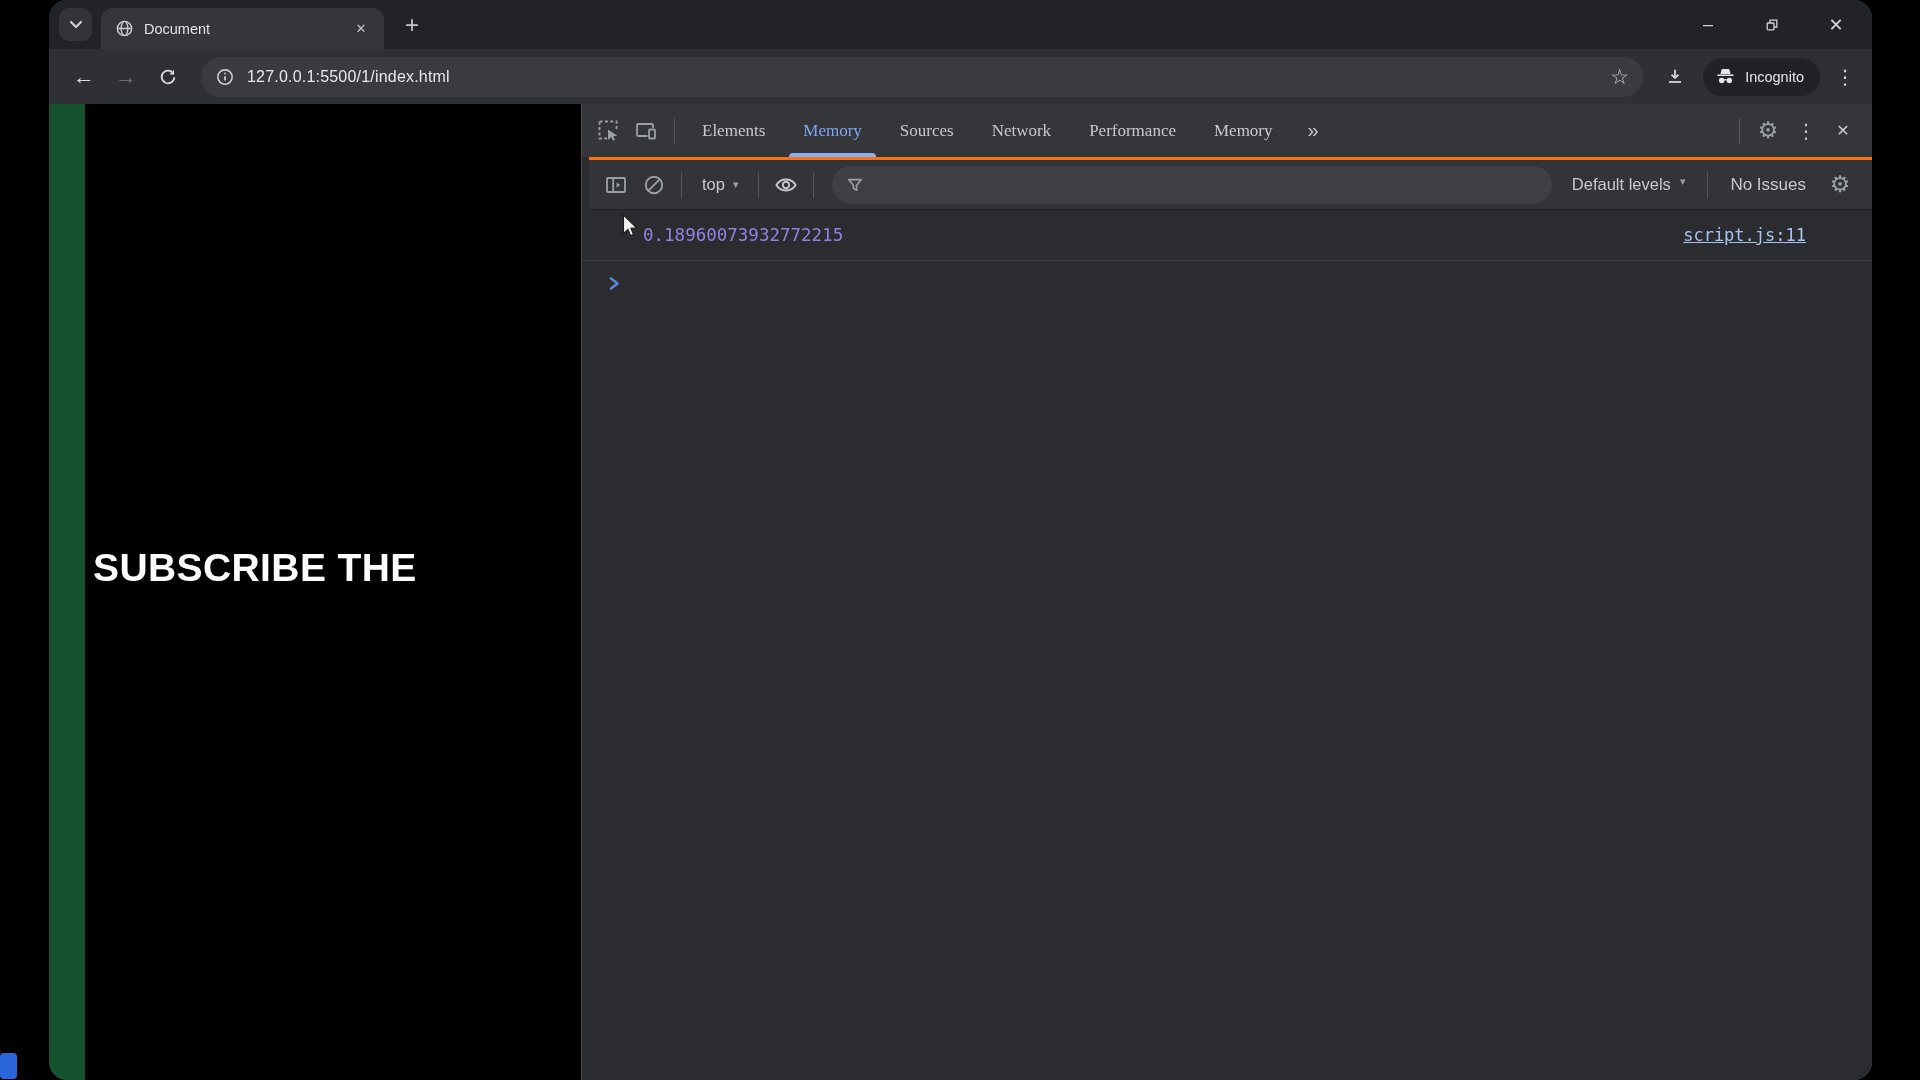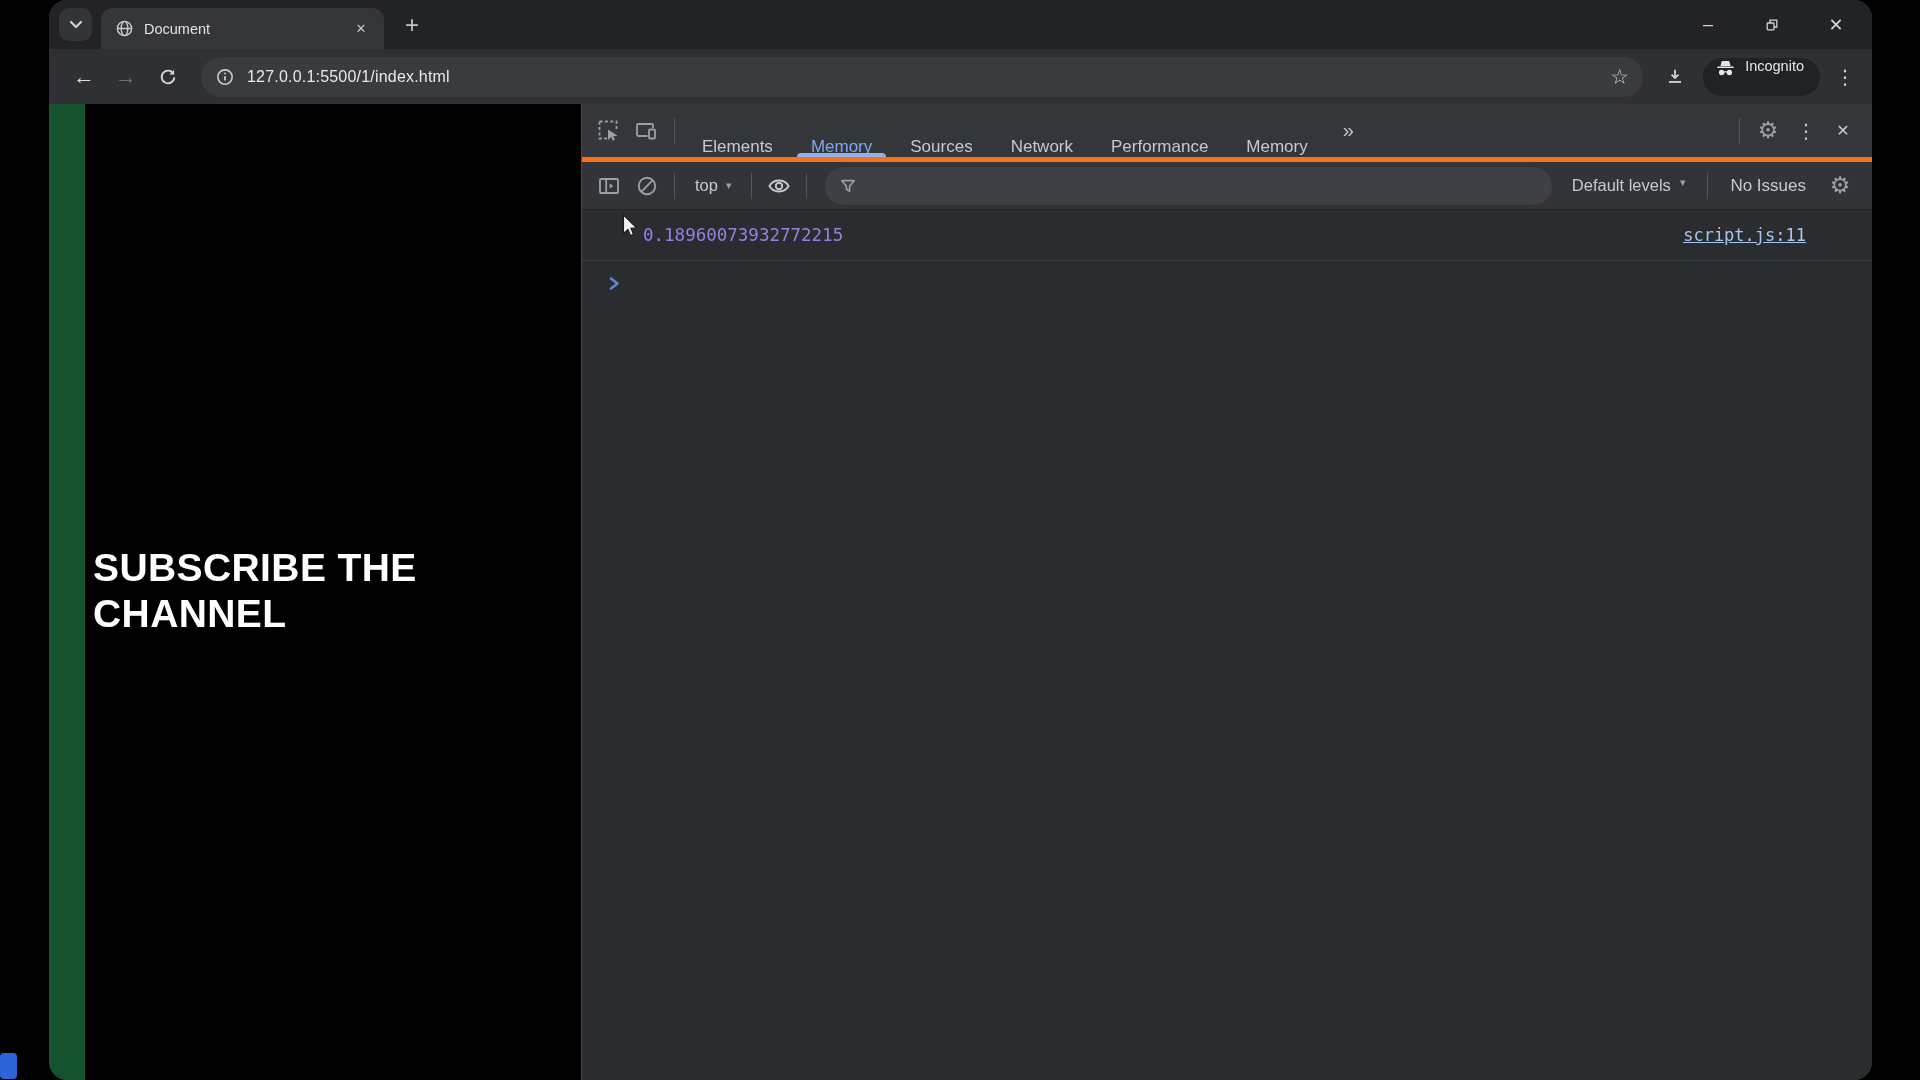--- a/index.html
+++ b/index.html
@@ -38,55 +38,55 @@
   .nav-btn { width:42px; height:42px; display:flex; align-items:center;
              justify-content:center; font-size:22px; color:#dadcde; border-radius:50%; }
   .nav-btn.disabled { color:#6b6e73; }
   .omnibox { flex:1; height:40px; margin:0 12px; background:#3a3b3f;
              border-radius:20px; display:flex; align-items:center; padding:0 14px; }
   .omnibox .url { flex:1; margin-left:12px; font-size:16px; color:#e6e8ea;
                   letter-spacing:.2px; white-space:nowrap; overflow:hidden; }
   .star-btn { font-size:21px; color:#c9cbce; line-height:1; margin-left:8px; }
   .dl-btn { width:40px; height:40px; display:flex; align-items:center; justify-content:center; }
   .incognito-pill { margin:0 10px 0 8px; height:38px; background:#202226;
-                    border-radius:19px; display:flex; 
+                    border-radius:19px; display:flex; align-items:center;
                     padding:0 16px 0 12px; gap:9px; }
   .incognito-pill span { font-size:14.5px; color:#e4e6e8; }
   .menu-btn { width:30px; height:38px; display:flex; align-items:center;
               justify-content:center; color:#d2d4d6; font-size:20px; }
 
   
   .content { flex:1; display:flex; min-height:0; }
   .page { width:496px; flex:none; background:#000; position:relative;margin-left:36px; }
   .page h1 { margin:441px 0 0 8px; width:352px; color:#fff; font-size:39px;
              line-height:1.18; font-weight:800; letter-spacing:.4px; }
   .page h1 span { display:block; }
 
   
   .devtools { flex:1; display:flex; flex-direction:column; background:#2b2c2f;
               border-left:1px solid #4a4b4e; min-width:0; }
   .dt-tabbar { height:53px; flex:none; background:#35363a; display:flex;
                align-items:stretch; padding-left:8px; }
   .dt-iconbtn { width:38px; display:flex; align-items:center; justify-content:center; }
   .v-divider { width:1px; height:26px; background:#54555a; align-self:center; margin:0 8px; }
-  .dt-tab { position:relative; padding:0 19px; display:flex; align-items:flex-end;
-            font-size:17px; color:#c6c9cd; white-space:nowrap; }
+  .dt-tab { position:relative; padding:0 19px; display:flex; align-items:center;
+            font-size:17px; color:#c6c9cd; white-space:nowrap;font-family:Liberation Serif, serif; }
   .dt-tab.active { color:#7fa7f0; }
   .dt-tab .underline { position:absolute; left:5px; right:5px; bottom:0; height:4px;
                        background:#8db0f2; border-radius:4px 4px 0 0; }
   .more-tabs { padding:0 16px; display:flex; align-items:center; font-size:20px;
                color:#c6c9cd; }
   .dt-tabbar-right { margin-left:auto; display:flex; align-items:center; padding-right:10px; }
   .gear { font-size:23px; color:#9aa0a6; width:40px; text-align:center; }
   .dt-more { font-size:20px; color:#c6c9cd; width:36px; text-align:center; }
   .dt-close { font-size:16px; color:#c6c9cd; width:38px; text-align:center; }
 
   .dt-filterbar { height:53px; flex:none; background:#333438; display:flex;
                   align-items:center; padding:0 12px 0 8px;
-                  border-top:5px solid #f97316; border-bottom:1px solid #222326; }
+                  border-top:3px solid #f97316; border-bottom:1px solid #222326;margin-left:7px; }
   .ctx-select { display:flex; align-items:center; gap:8px; padding:0 12px;
                 font-size:16.5px; color:#c6c9cd; }
   .caret { font-size:11px; color:#9aa0a6; }
   .filter-pill { flex:1; height:38px; margin:0 6px 0 10px; background:#3f4044;
                  border-radius:19px; display:flex; align-items:center; padding:0 14px; gap:11px; }
   .filter-pill input { background:transparent; border:none; outline:none; flex:1;
                        font-size:16.5px; color:#d8dadd;
                        font-family:"Liberation Sans", sans-serif; }
   .filter-pill input::placeholder { color:#9ea2a7; }
   .levels { display:flex; align-items:flex-start; gap:9px; padding:0 14px;
@@ -192,21 +192,20 @@
         <span>Incognito</span>
       </div>
       <div class="menu-btn">⋮</div>
     </div>
 
     <div class="content">
 
       <div class="page">
         <h1>
           <span>SUBSCRIBE THE</span>
-          <span>CHANNEL</span>
         </h1>
       </div>
 
       <div class="devtools">
 
         <div class="dt-tabbar">
           <div class="dt-iconbtn">
             <span>
               <svg width="22" height="22" viewBox="0 0 22 22">
                 <rect x="1.5" y="1.5" width="17" height="17" fill="none" stroke="#9aa0a6" stroke-width="1.8" stroke-dasharray="3 2.4"></rect>

